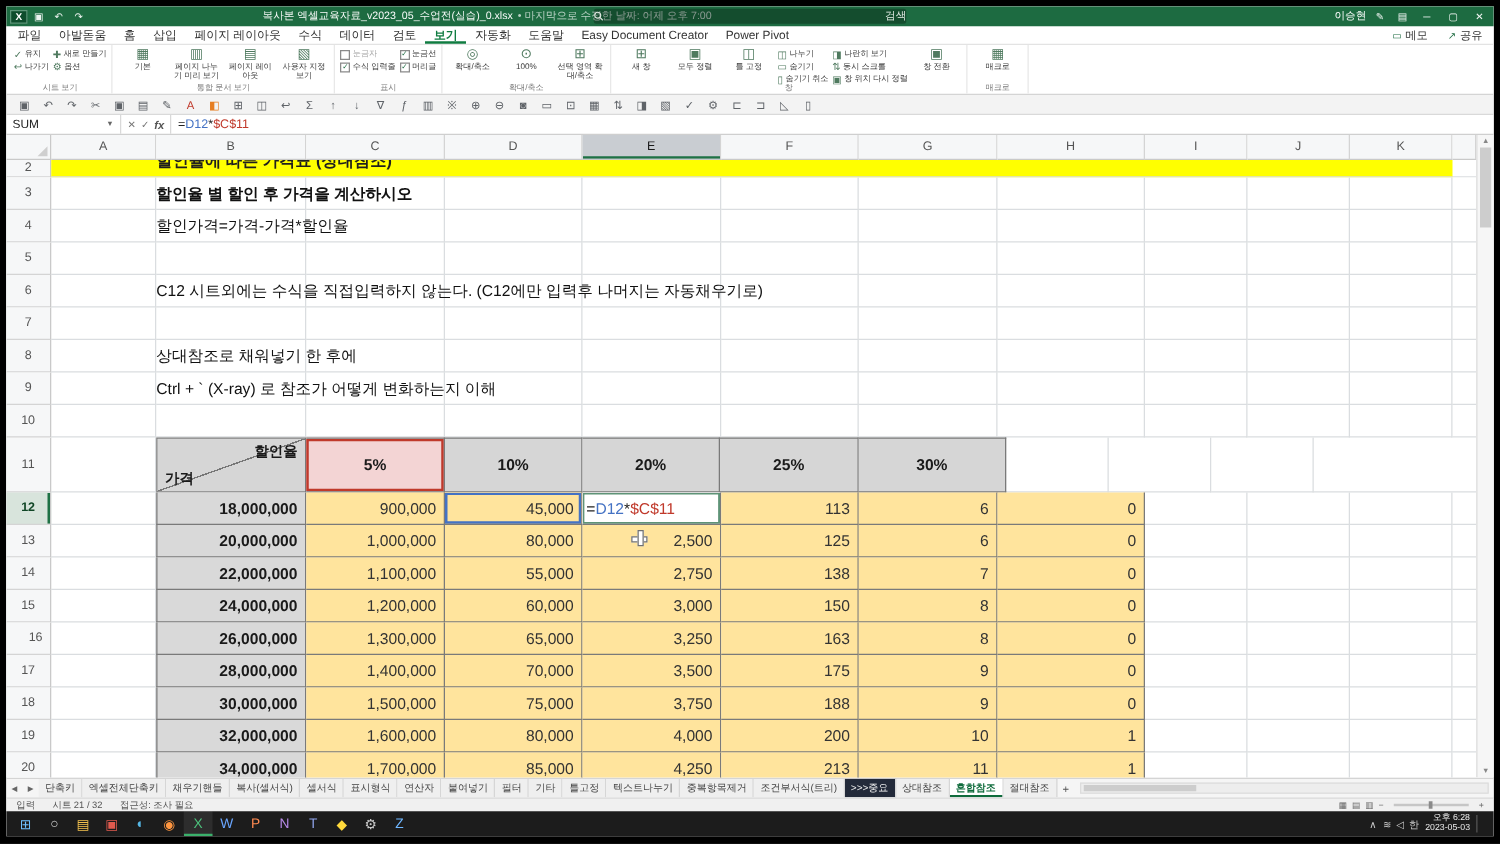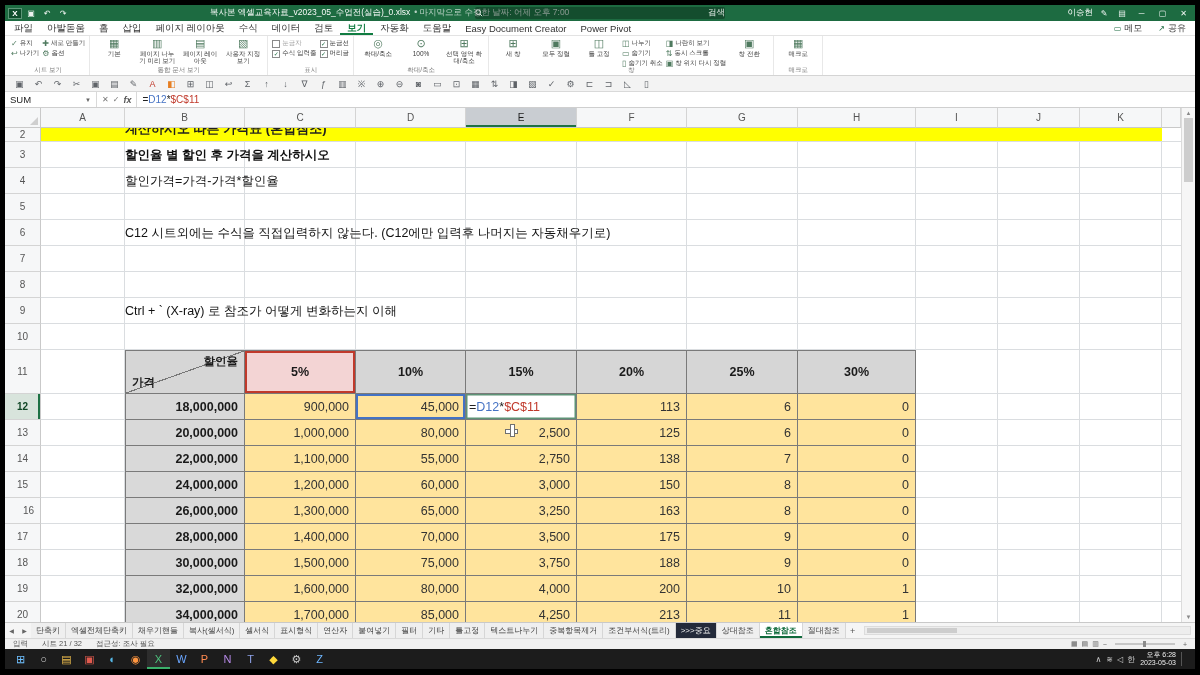--- a/index.html
+++ b/index.html
@@ -400,21 +400,21 @@
           <div class="colhead" style="width: 111px;">G</div>
           <div class="colhead" style="width: 118px;">H</div>
           <div class="colhead" style="width: 82px;">I</div>
           <div class="colhead" style="width: 82px;">J</div>
           <div class="colhead" style="width: 82px;">K</div>
           <div class="colhead cfill"></div>
         </div>
         <div class="grow rowclip" style="height: 14px;">
           <div class="rowhead" style="width: 36px;">2</div>
           <div class="yellowband" style="width: 1121px;">
-            <div class="row2title">계산하시오 따른 가격표 (혼합참조)</div>
+            <div class="row2title">할인율에 따른 가격표 (상대참조)</div>
           </div>
           <div class="gfill"></div>
         </div>
         <div class="grow rel" style="height: 26px;">
           <div class="rowhead" style="width: 36px;">3</div>
           <div class="gcell" style="width: 84px;"></div>
           <div class="gcell" style="width: 120px;"></div>
           <div class="gcell" style="width: 111px;"></div>
           <div class="gcell" style="width: 110px;"></div>
           <div class="gcell" style="width: 111px;"></div>
@@ -496,20 +496,21 @@
           <div class="gcell" style="width: 111px;"></div>
           <div class="gcell" style="width: 110px;"></div>
           <div class="gcell" style="width: 111px;"></div>
           <div class="gcell" style="width: 110px;"></div>
           <div class="gcell" style="width: 111px;"></div>
           <div class="gcell" style="width: 118px;"></div>
           <div class="gcell" style="width: 82px;"></div>
           <div class="gcell" style="width: 82px;"></div>
           <div class="gcell" style="width: 82px;"></div>
           <div class="gfill"></div>
+          <div class="notetext" style="left: 120px;">상대참조로 채워넣기 한 후에</div>
         </div>
         <div class="grow rel" style="height: 26px;">
           <div class="rowhead" style="width: 36px;">9</div>
           <div class="gcell" style="width: 84px;"></div>
           <div class="gcell" style="width: 120px;"></div>
           <div class="gcell" style="width: 111px;"></div>
           <div class="gcell" style="width: 110px;"></div>
           <div class="gcell" style="width: 111px;"></div>
           <div class="gcell" style="width: 110px;"></div>
           <div class="gcell" style="width: 111px;"></div>
@@ -537,21 +538,20 @@
         </div>
         <div class="grow" style="height: 44px;">
           <div class="rowhead" style="width: 36px;">11</div>
           <div class="gcell" style="width: 84px;"></div>
           <div class="tcell diag" style="width: 120px;">
             <div class="diagtop">할인율</div>
             <div class="diagbot">가격</div>
           </div>
           <div class="tcell rate redref" style="width: 111px;">5%</div>
           <div class="tcell rate" style="width: 110px;">10%</div>
-          <div class="tcell rate" style="width: 111px;">15%</div>
           <div class="tcell rate" style="width: 110px;">20%</div>
           <div class="tcell rate" style="width: 111px;">25%</div>
           <div class="tcell rate" style="width: 118px;">30%</div>
           <div class="gcell" style="width: 82px;"></div>
           <div class="gcell" style="width: 82px;"></div>
           <div class="gcell" style="width: 82px;"></div>
           <div class="gfill"></div>
         </div>
         <div class="grow" style="height: 26px;">
           <div class="rowhead sel" style="width: 36px;">12</div>

